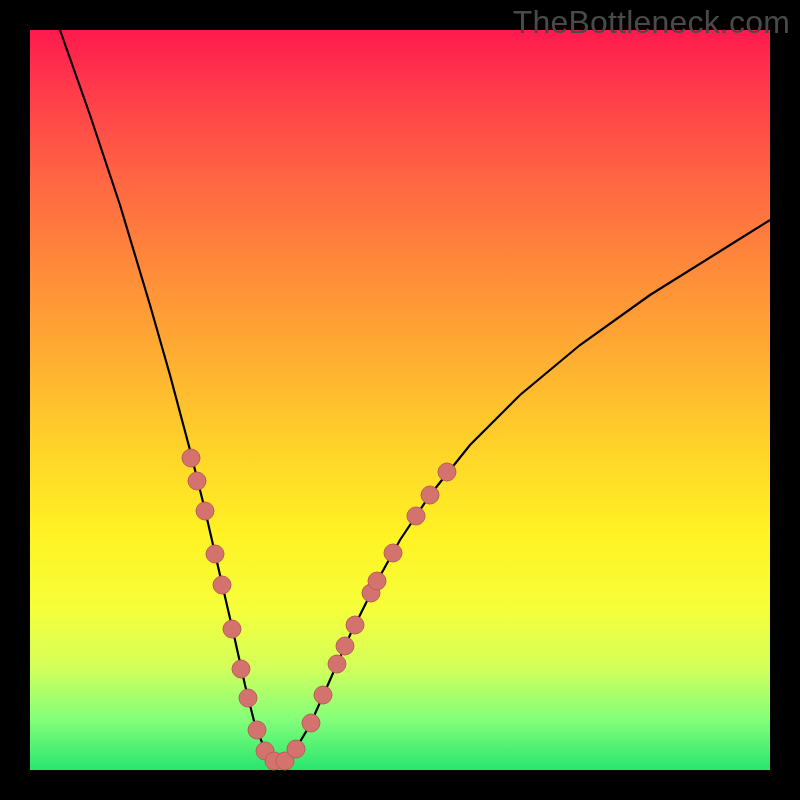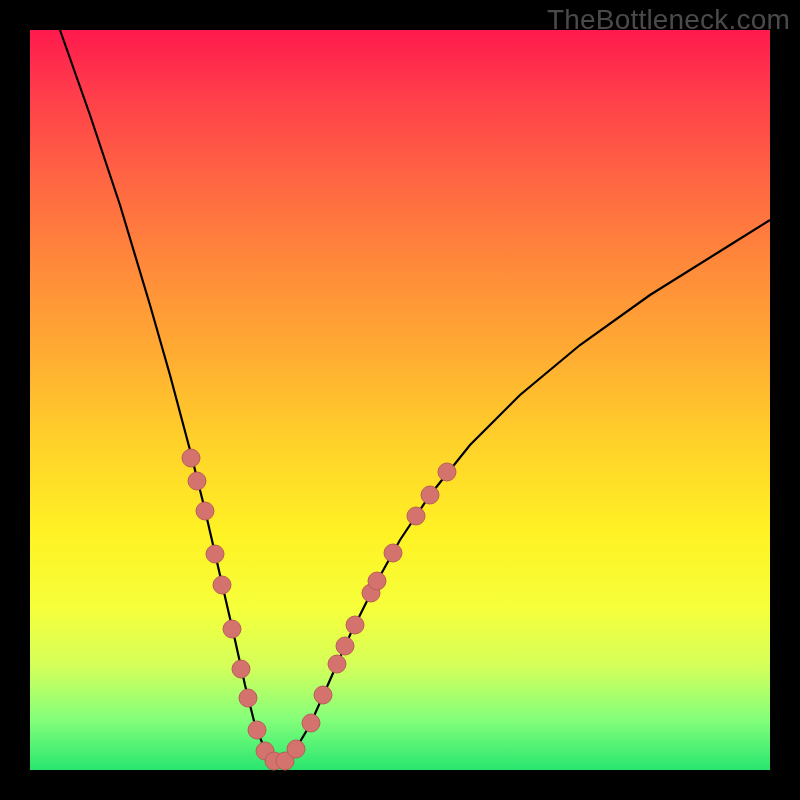--- a/index.html
+++ b/index.html
@@ -36,21 +36,21 @@
       #f6ff3a 78%,
       #d4ff5a 86%,
       #86ff7a 93%,
       #28e66f 100%);
   }
   .watermark {
     position: absolute;
     top: 4px;
     right: 10px;
     color: #4a4a4a;
-    font-size: 28px;
+    font-size: 32px;
     font-weight: 500;
     letter-spacing: 0.2px;
     z-index: 10;
   }
   svg.curve {
     position: absolute;
     left: 0;
     top: 0;
     width: 740px;
     height: 740px;

